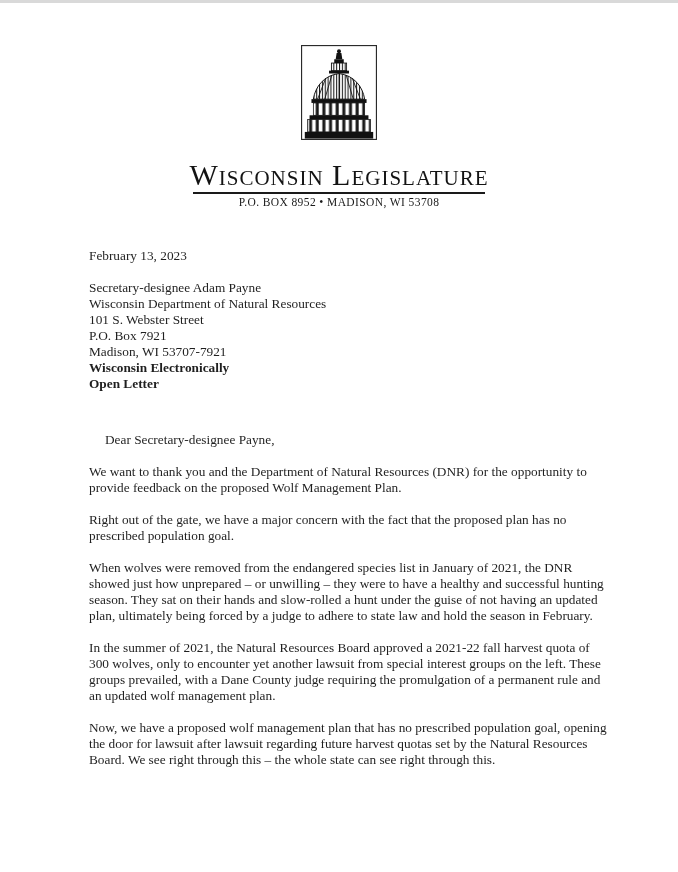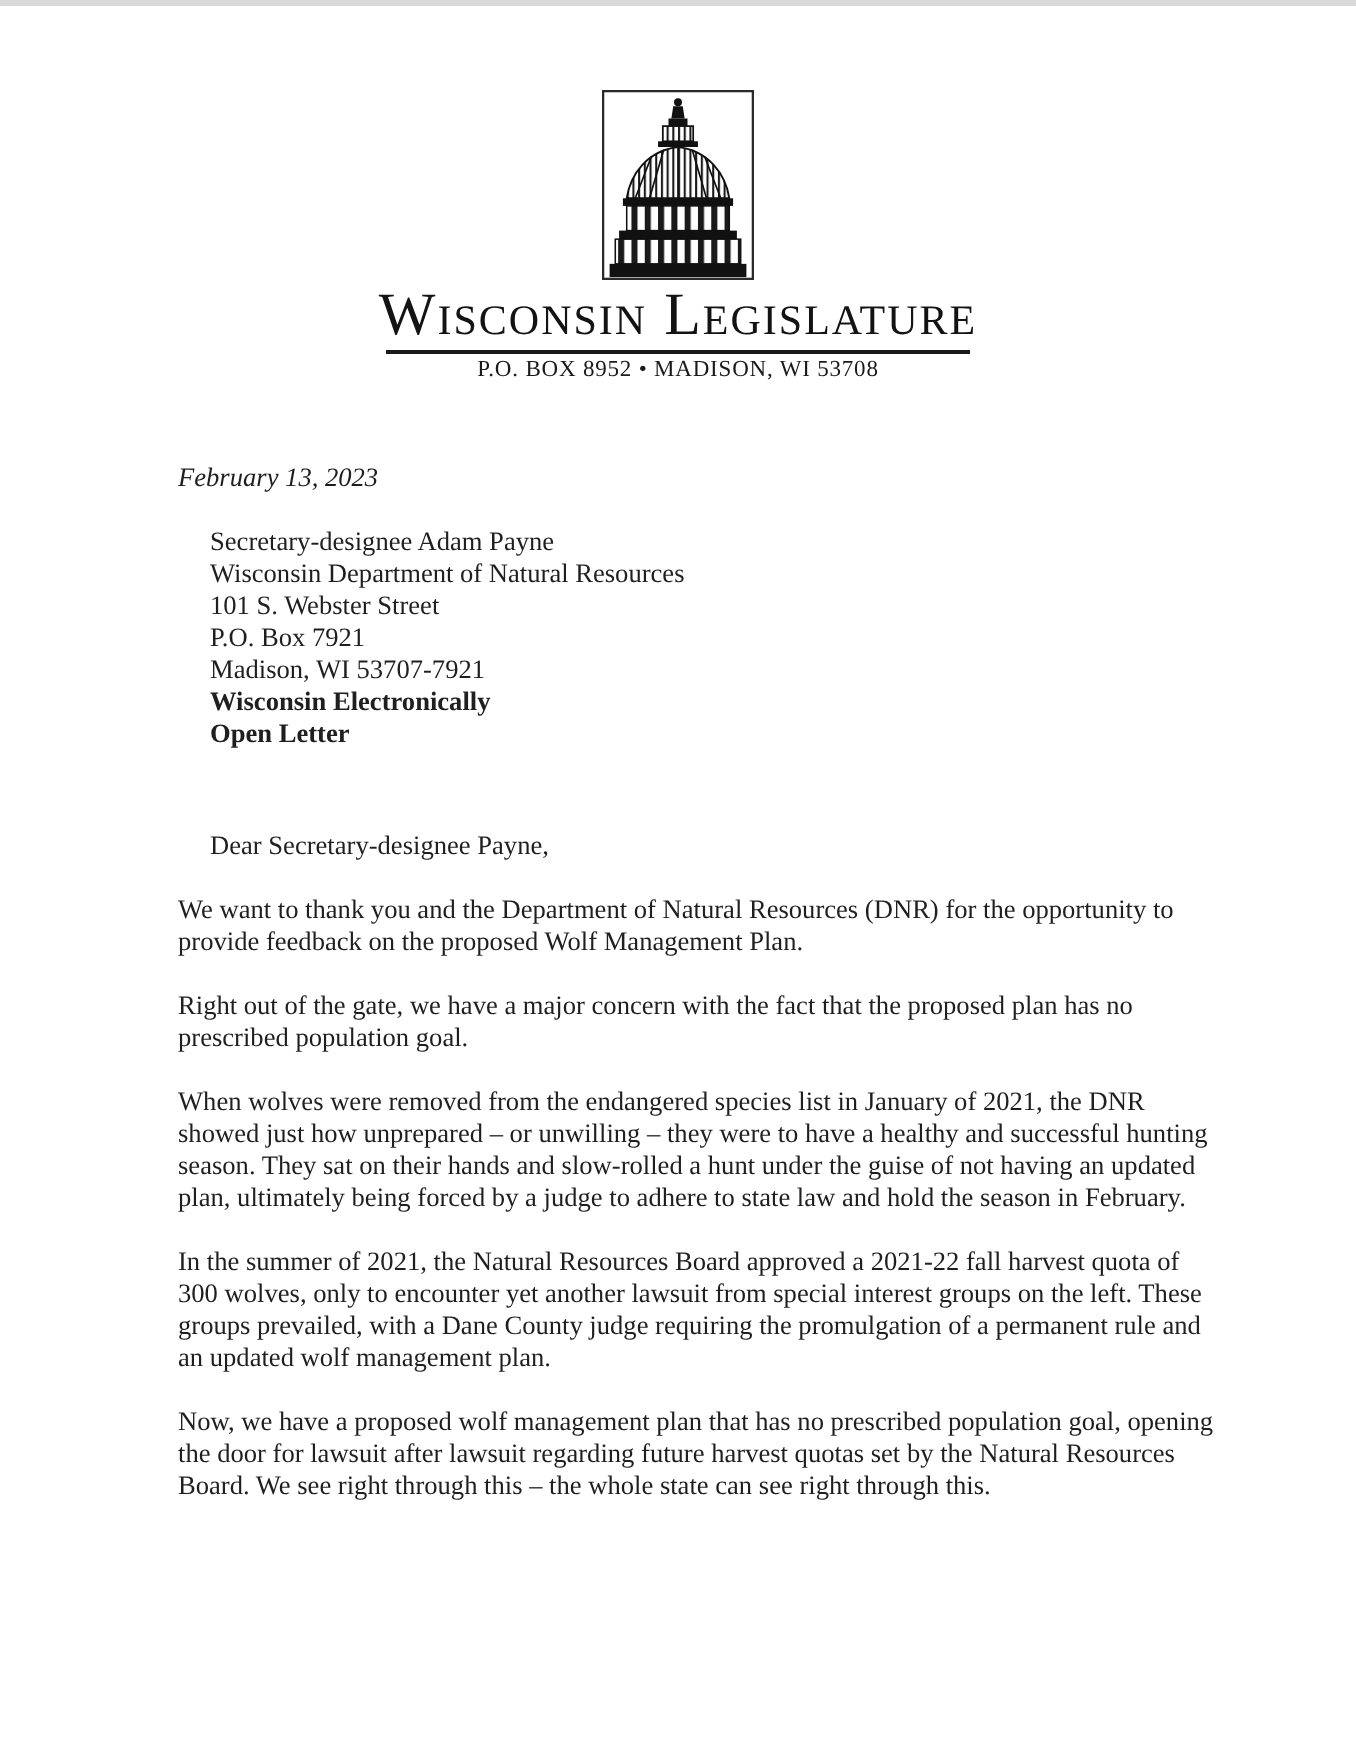--- a/index.html
+++ b/index.html
@@ -25,43 +25,43 @@
     width: 76px; height: 95px;
     margin: 0 auto;
   }
   .capitol svg { display: block; }
   .org-name {
     font-variant: small-caps;
     font-size: 30px;
     letter-spacing: 1px;
     line-height: 1.0;
     color: #131313;
-    margin-top: 3px;
+    margin-top: 20px;
     white-space: nowrap;
   }
   .letterhead-rule {
     width: 292px;
     border: 0;
     border-top: 2px solid #1a1a1a;
     margin: 2px auto 2px auto;
   }
   .org-address {
     font-size: 11.5px;
     font-weight: normal;
     letter-spacing: 0.4px;
     color: #1a1a1a;
   }
   .letter-body {
     margin: 40px 66px 0 89px;
     width: 522px;
     font-size: 13.3px;
     line-height: 16px;
   }
-  .date-line { margin: 0 0 16px 0; font-style: italic; }
-  .recipient-block { margin: 0 0 0 16px; }
+  .date-line { margin: 0 0 16px 0; }
+  .recipient-block { margin: 0 0 0 0; }
   .recipient-block div { height: 16px; }
   .bold-line { font-weight: bold; }
   .salutation { margin: 40px 0 16px 16px; }
   p.para { margin: 0 0 16px 0; }
 </style>
 </head>
 <body>
 
 <div class="page">
 

